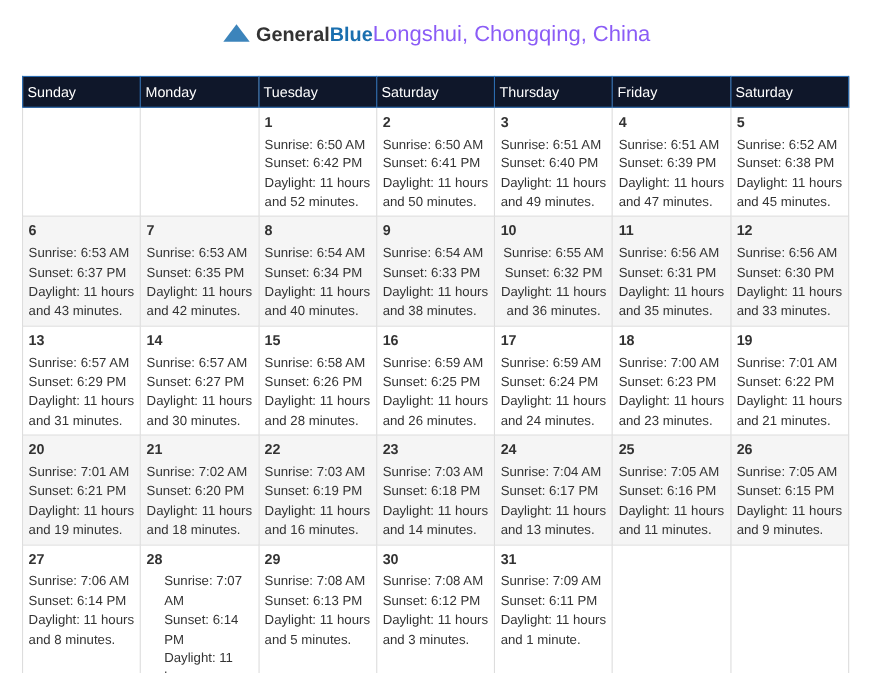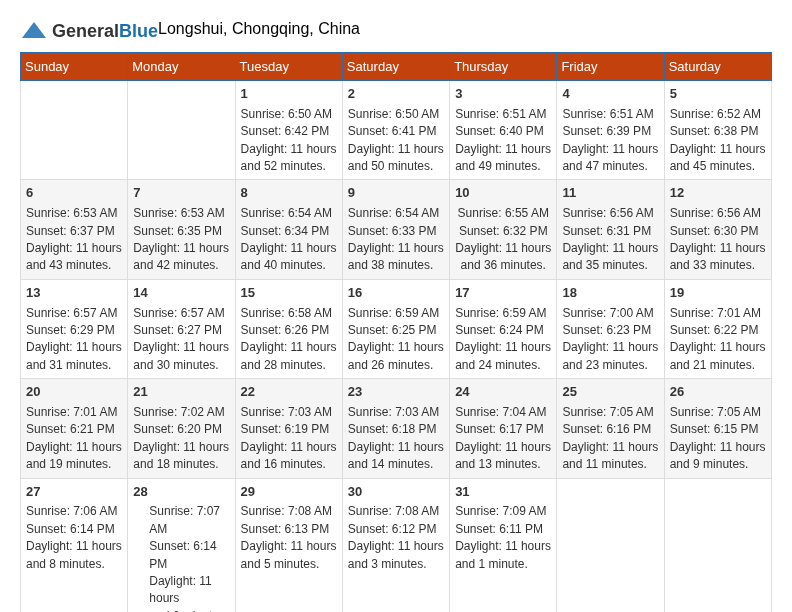--- a/index.html
+++ b/index.html
@@ -5,52 +5,52 @@
     * { box-sizing: border-box; margin: 0; padding: 0; }
     body {
       font-family: Arial, sans-serif;
       background: #fff;
       width: 792px;
       min-height: 612px;
       padding: 20px;
     }
     .header-area {
       display: flex;
-      justify-content: flex-start;
+      justify-content: center;
       align-items: flex-start;
-      margin-bottom: 10px;
+      margin-bottom: 26px;
     }
     .logo {
       display: flex;
       align-items: center;
       gap: 4px;
     }
     .logo-icon {
       width: 28px;
       height: 22px;
     }
     .title-area {
       text-align: right;
     }
     .month-title {
       font-size: 36px;
       font-weight: bold;
       color: #333;
     }
     .location-title {
-      font-size: 16px;
-      color: #000000;
+      font-size: 20px;
+      color: #8b5cf6;
     }
     table {
       width: 100%;
       border-collapse: collapse;
       font-size: 11px;
     }
     thead tr th {
-      background-color: #c2410c;
+      background-color: #0f172a;
       color: #fff;
       padding: 6px 4px;
       text-align: left;
       font-size: 13px;
       font-weight: normal;
       border: 1px solid #2b6cb0;
     }
     tbody tr {
       border-bottom: 1px solid #ccc;
     }

